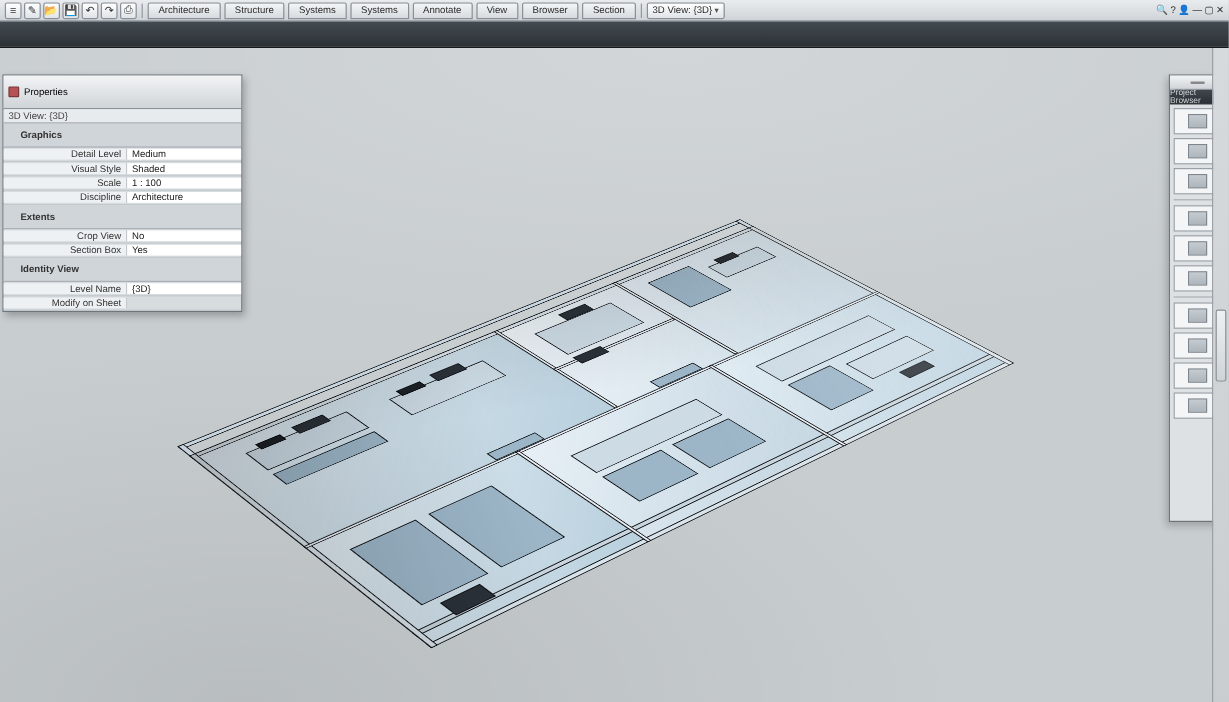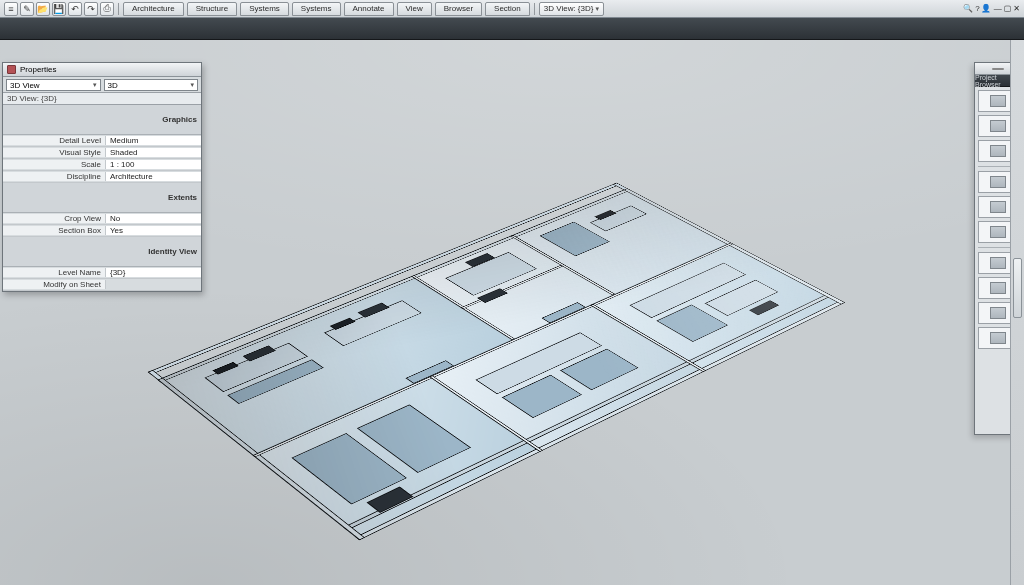--- a/index.html
+++ b/index.html
@@ -119,21 +119,21 @@
   }
 
   
   .prop-panel {
     position:absolute; top:22px; left:2px; width:200px;
     background:#d7dcdf; border:1px solid #6e757b;
     box-shadow:2px 3px 6px rgba(0,0,0,.25);
     font-size:8px;
   }
   .pp-title {
-    height:14px; background:linear-gradient(#f2f4f6,#cfd4d8);
+    height:28px; background:linear-gradient(#f2f4f6,#cfd4d8);
     border-bottom:1px solid #8b9298; display:flex; align-items:center;
     padding:0 4px; gap:4px;text-align:center;
   }
   .pp-title .sq { width:9px;height:9px;border:1px solid #7a373a;background:#b45256;border-radius:1px;}
   .pp-selector {
     height:16px; display:flex; gap:3px; padding:2px 3px; border-bottom:1px solid #9aa0a6;
   }
   .pp-selector .combo {
     flex:1; height:12px; border:1px solid #7f868c; background:#fff;
     display:flex; align-items:center; justify-content:space-between; padding:0 3px;
@@ -144,22 +144,22 @@
     background:#e7ebee; color:#444;
   }
   .pp-rows { }
   .pp-row {
     display:flex; align-items:center; height:12px;
     border-bottom:1px solid #c3c8cc;
   }
   .pp-row .k { width:52%; padding:0 4px; background:#eef1f3; border-right:1px solid #c3c8cc; color:#333; overflow:hidden;white-space:nowrap;text-overflow:ellipsis;text-align:right;}
   .pp-row .v { width:48%; padding:0 4px; background:#fff; color:#222; overflow:hidden;white-space:nowrap;text-overflow:ellipsis;}
   .pp-section {
-    height:30px; background:#d0d5d9; border-bottom:1px solid #aab0b5;
-    display:flex; align-items:center; padding:0 4px; font-weight:600; color:#333;justify-content:flex-end;
+    height:20px; background:#d0d5d9; border-bottom:1px solid #aab0b5;
+    display:flex; align-items:center; padding:0 14px; font-weight:600; color:#333;
   }
 
   
   .right-dock {
     position:absolute; top:22px; right:2px; width:48px; bottom:150px;
     background:#dde1e4; border:1px solid #6e757b;
     box-shadow:-2px 3px 6px rgba(0,0,0,.2);
     display:flex; flex-direction:column;
   }
   .rd-head {
@@ -307,30 +307,20 @@
 
         <div class="shade"></div>
       </div>
     </div>
 
     <div class="prop-panel">
       <div class="pp-title">
         <span class="sq"></span>
         <span>Properties</span>
       </div>
-      <div class="pp-selector">
-        <div class="combo">
-          <span>3D View</span>
-          <span class="chev">▾</span>
-        </div>
-        <div class="combo">
-          <span>3D</span>
-          <span class="chev">▾</span>
-        </div>
-      </div>
       <div class="pp-filter">
         <span>3D View: {3D}</span>
       </div>
       <div class="pp-rows">
 
         <div class="pp-section">
             <span>Graphics</span>
           </div>
         <div class="pp-row">
             <div class="k">Detail Level</div>

